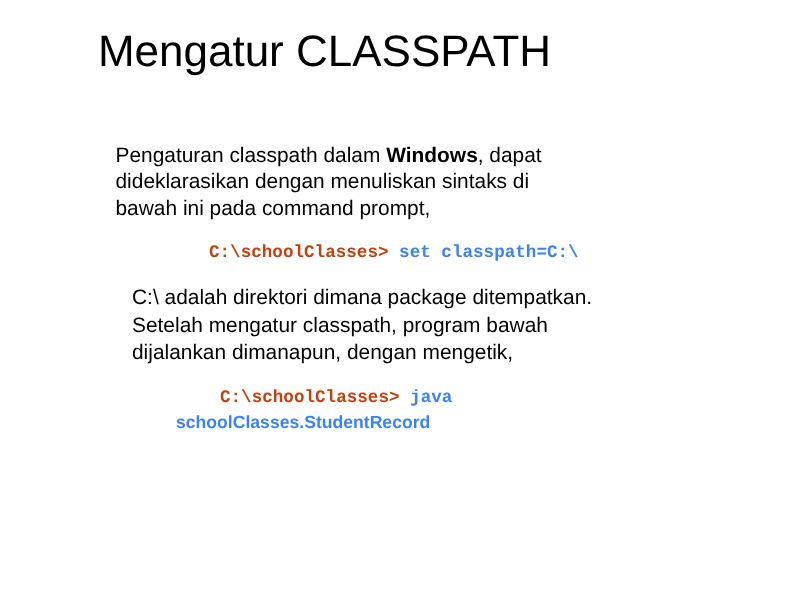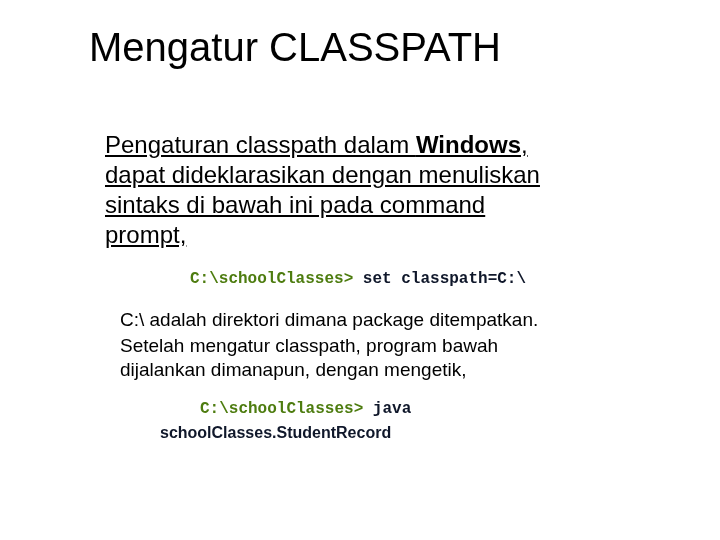--- a/index.html
+++ b/index.html
@@ -19,50 +19,49 @@
     position: relative;
   }
   .title {
     font-size: 40px;
     font-weight: 400;
     text-align: center;
     margin: 5px 0 60px 0;
     letter-spacing: 0px;
   }
   .para {
-    font-size: 24px;
+    font-size: 19px;
     line-height: 1.25;
     margin: 0 0 20px 55px;
     max-width: 540px;
-    text-decoration: underline;
   }
   .bold {
     font-weight: 700;
   }
   .code-line {
     font-family: "Courier New", Courier, monospace;
     font-size: 16px;
     margin: 18px 0 18px 140px;
   }
   .code-line2 {
     font-family: "Courier New", Courier, monospace;
     font-size: 16px;
     margin: 19px 0 4px 150px;
   }
   .code-line3 {
     font-family: Liberation Sans, sans-serif;
     font-size: 16px;
     margin: 6px 0 0 110px;
   }
   .blue {
-    color: #0f172a;
+    color: #3b82f6;
     font-weight: 700;
   }
   .black {
-    color: #4d7c0f;
+    color: #c2410c;
     font-weight: 700;
   }
   .para2 {
     font-size: 19px;
     line-height: 1.25;
     margin: 20px 0 0 70px;
     max-width: 560px;
   }
 </style>
 </head>

